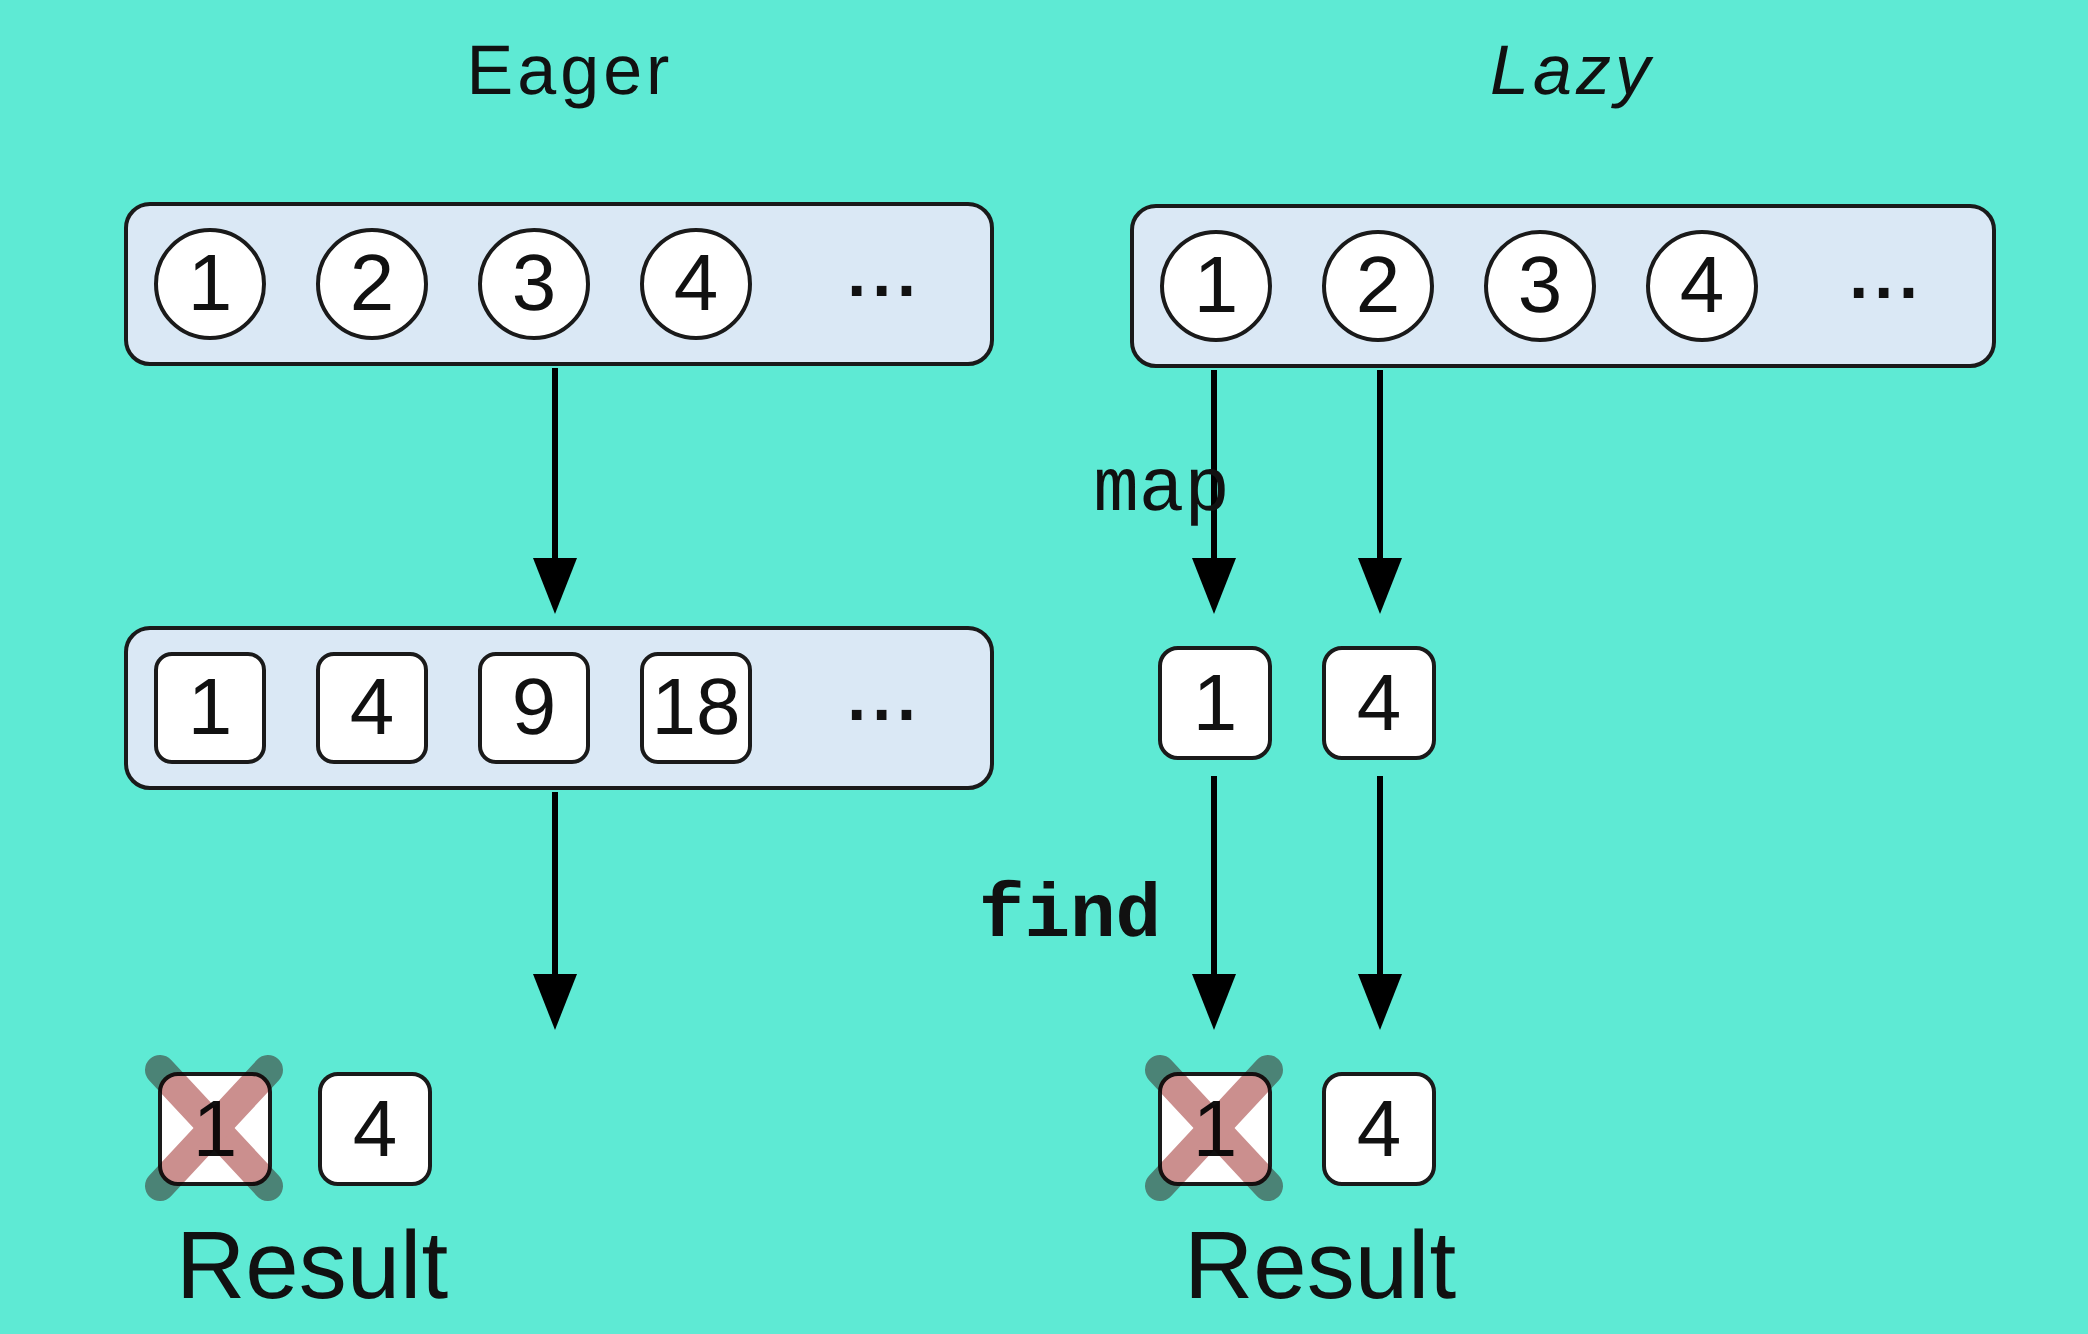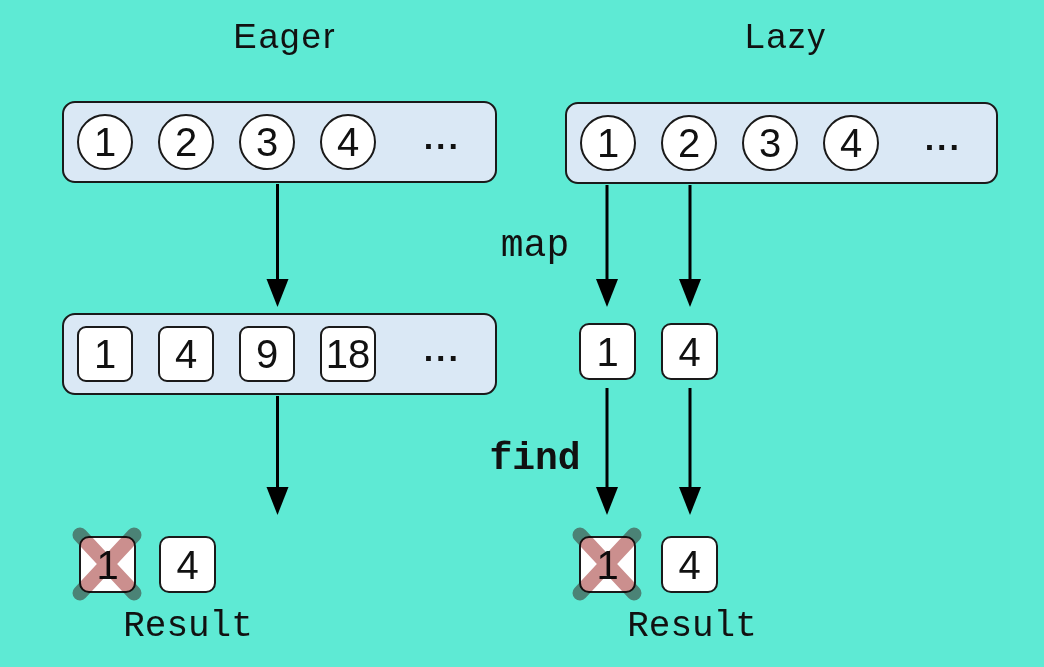--- a/index.html
+++ b/index.html
@@ -30,22 +30,22 @@
   .dots {
     position:absolute; right:34px; top:50%; transform:translateY(-62%);
     font-size:34px; font-weight:bold; letter-spacing:3px; color:#111;
   }
   .mono-label {
     position:absolute; width:160px; text-align:center; line-height:1;
     font-family:"Liberation Mono","DejaVu Sans Mono",monospace;
     font-size:38px; color:#111;
   }
   .result-label {
-    position:absolute; width:200px; text-align:center;
-    font-size:36px; color:#111;font-family:Liberation Mono, monospace;
+    position:absolute; width:200px; 
+    font-size:48px; color:#111;
   }
   .arrows, .cross { position:absolute; pointer-events:none; }
   .cross { mix-blend-mode:multiply; }
 </style>
 </head>
 <body>
 
 <div class="canvas">
 
   <svg class="arrows" width="1044" height="667" viewBox="0 0 1044 667" style="left:0;top:0;" fill="#000" stroke="none">
@@ -98,31 +98,31 @@
 
   <svg class="cross" width="84" height="80" viewBox="0 0 84 80" style="left:65px;top:524px;">
     <g stroke="#c4807f" stroke-width="15" stroke-linecap="round" opacity="0.88">
       <line x1="15" y1="11" x2="69" y2="69"></line>
       <line x1="69" y1="11" x2="15" y2="69"></line>
     </g>
   </svg>
 
   <div class="result-label" style="left:88px;top:606px;">Result</div>
 
-  <div class="title" style="left:676px;top:16px;">Lazy</div>
+  <div class="title" style="left:676px;top:16px;font-style:italic;">Lazy</div>
 
   <div class="tray" style="left:565px;top:102px;width:433px;">
     <div class="chip circle">1</div>
     <div class="chip circle">2</div>
     <div class="chip circle">3</div>
     <div class="chip circle">4</div>
     <div class="dots">...</div>
   </div>
 
-  <div class="mono-label" style="left:455px;top:227px;">map</div>
+  <div class="mono-label" style="left:455px;top:227px;text-align:right;">map</div>
 
   <div class="chip square lone" style="left:579px;top:323px;">1</div>
   <div class="chip square lone" style="left:661px;top:323px;">4</div>
 
   <div class="mono-label" style="left:455px;top:440px;font-weight:bold;">find</div>
 
   <div class="chip square lone" style="left:579px;top:536px;">1</div>
   <div class="chip square lone" style="left:661px;top:536px;">4</div>
 
   <svg class="cross" width="84" height="80" viewBox="0 0 84 80" style="left:565px;top:524px;">

